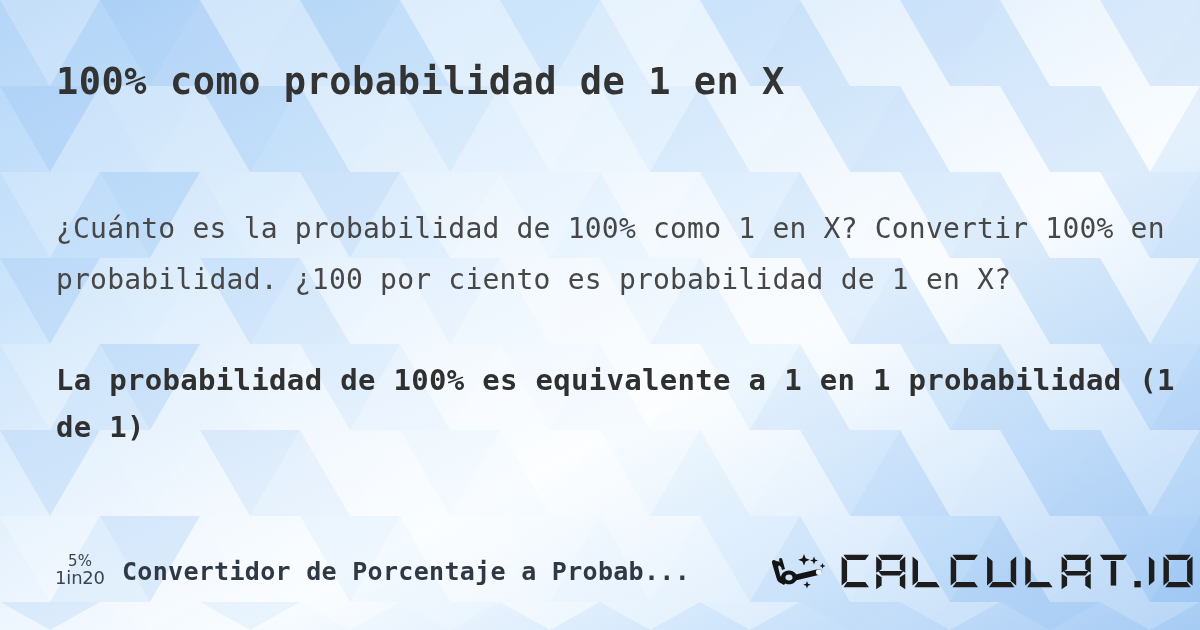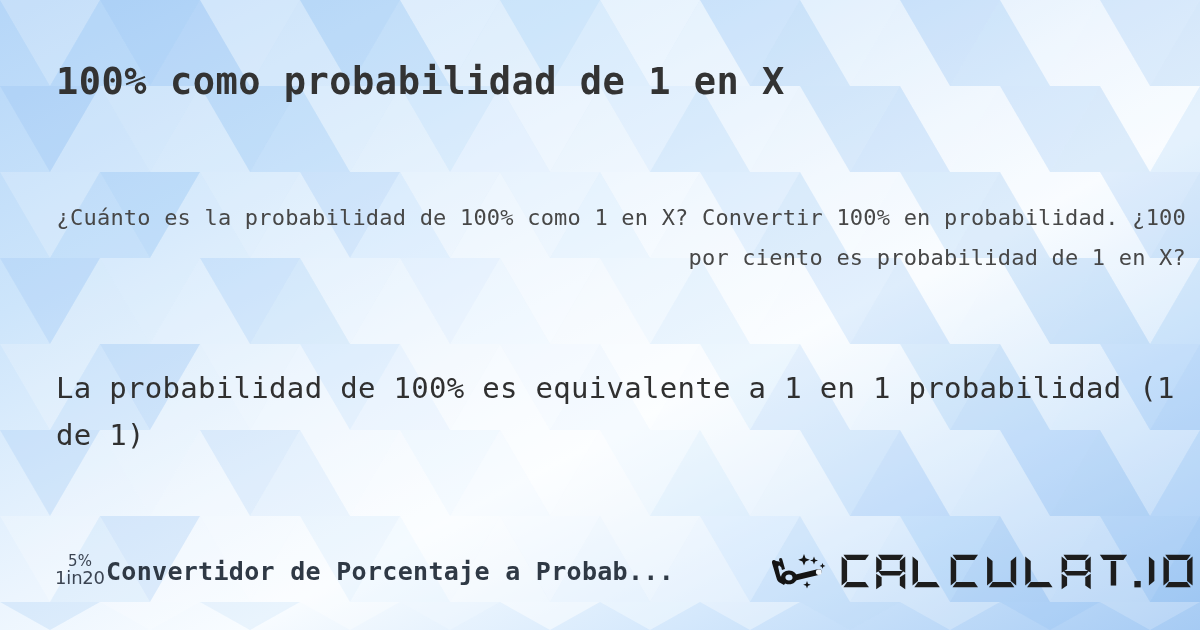--- a/index.html
+++ b/index.html
@@ -52,35 +52,34 @@
     color: #333333;
     white-space: nowrap;
     line-height: 1.25;
   }
 
   .intro {
     position: absolute;
     left: 32px;
     top: 176px;
     width: 1130px;
-    font-size: 22px;
+    font-size: 28px;
     font-weight: normal;
     line-height: 1.82;
     color: #474747;
     letter-spacing: 0.2px;
-    text-align: right;
   }
 
   .result {
     position: absolute;
     left: 32px;
-    top: 336px;
+    top: 328px;
     width: 1140px;
     font-size: 29px;
-    font-weight: normal;
+    font-weight: bold;
     line-height: 1.62;
     color: #303030;
     letter-spacing: 0.3px;
   }
 
   
   .footer {
     position: absolute;
     left: 0;
     right: 0;
@@ -107,20 +106,21 @@
     font-size: 15px;
     letter-spacing: 0px;
   }
   .footer-badge .badge-bottom {
     font-size: 18px;
     letter-spacing: -0.2px;
   }
 
   .footer-title {
     flex: 1 1 auto;
+    margin-left: 16px;
     font-size: 25px;
     font-weight: bold;
     color: #2f3945;
     letter-spacing: 0.3px;
     white-space: nowrap;
     overflow: hidden;
   }
 
   .brand {
     flex: 0 0 auto;

